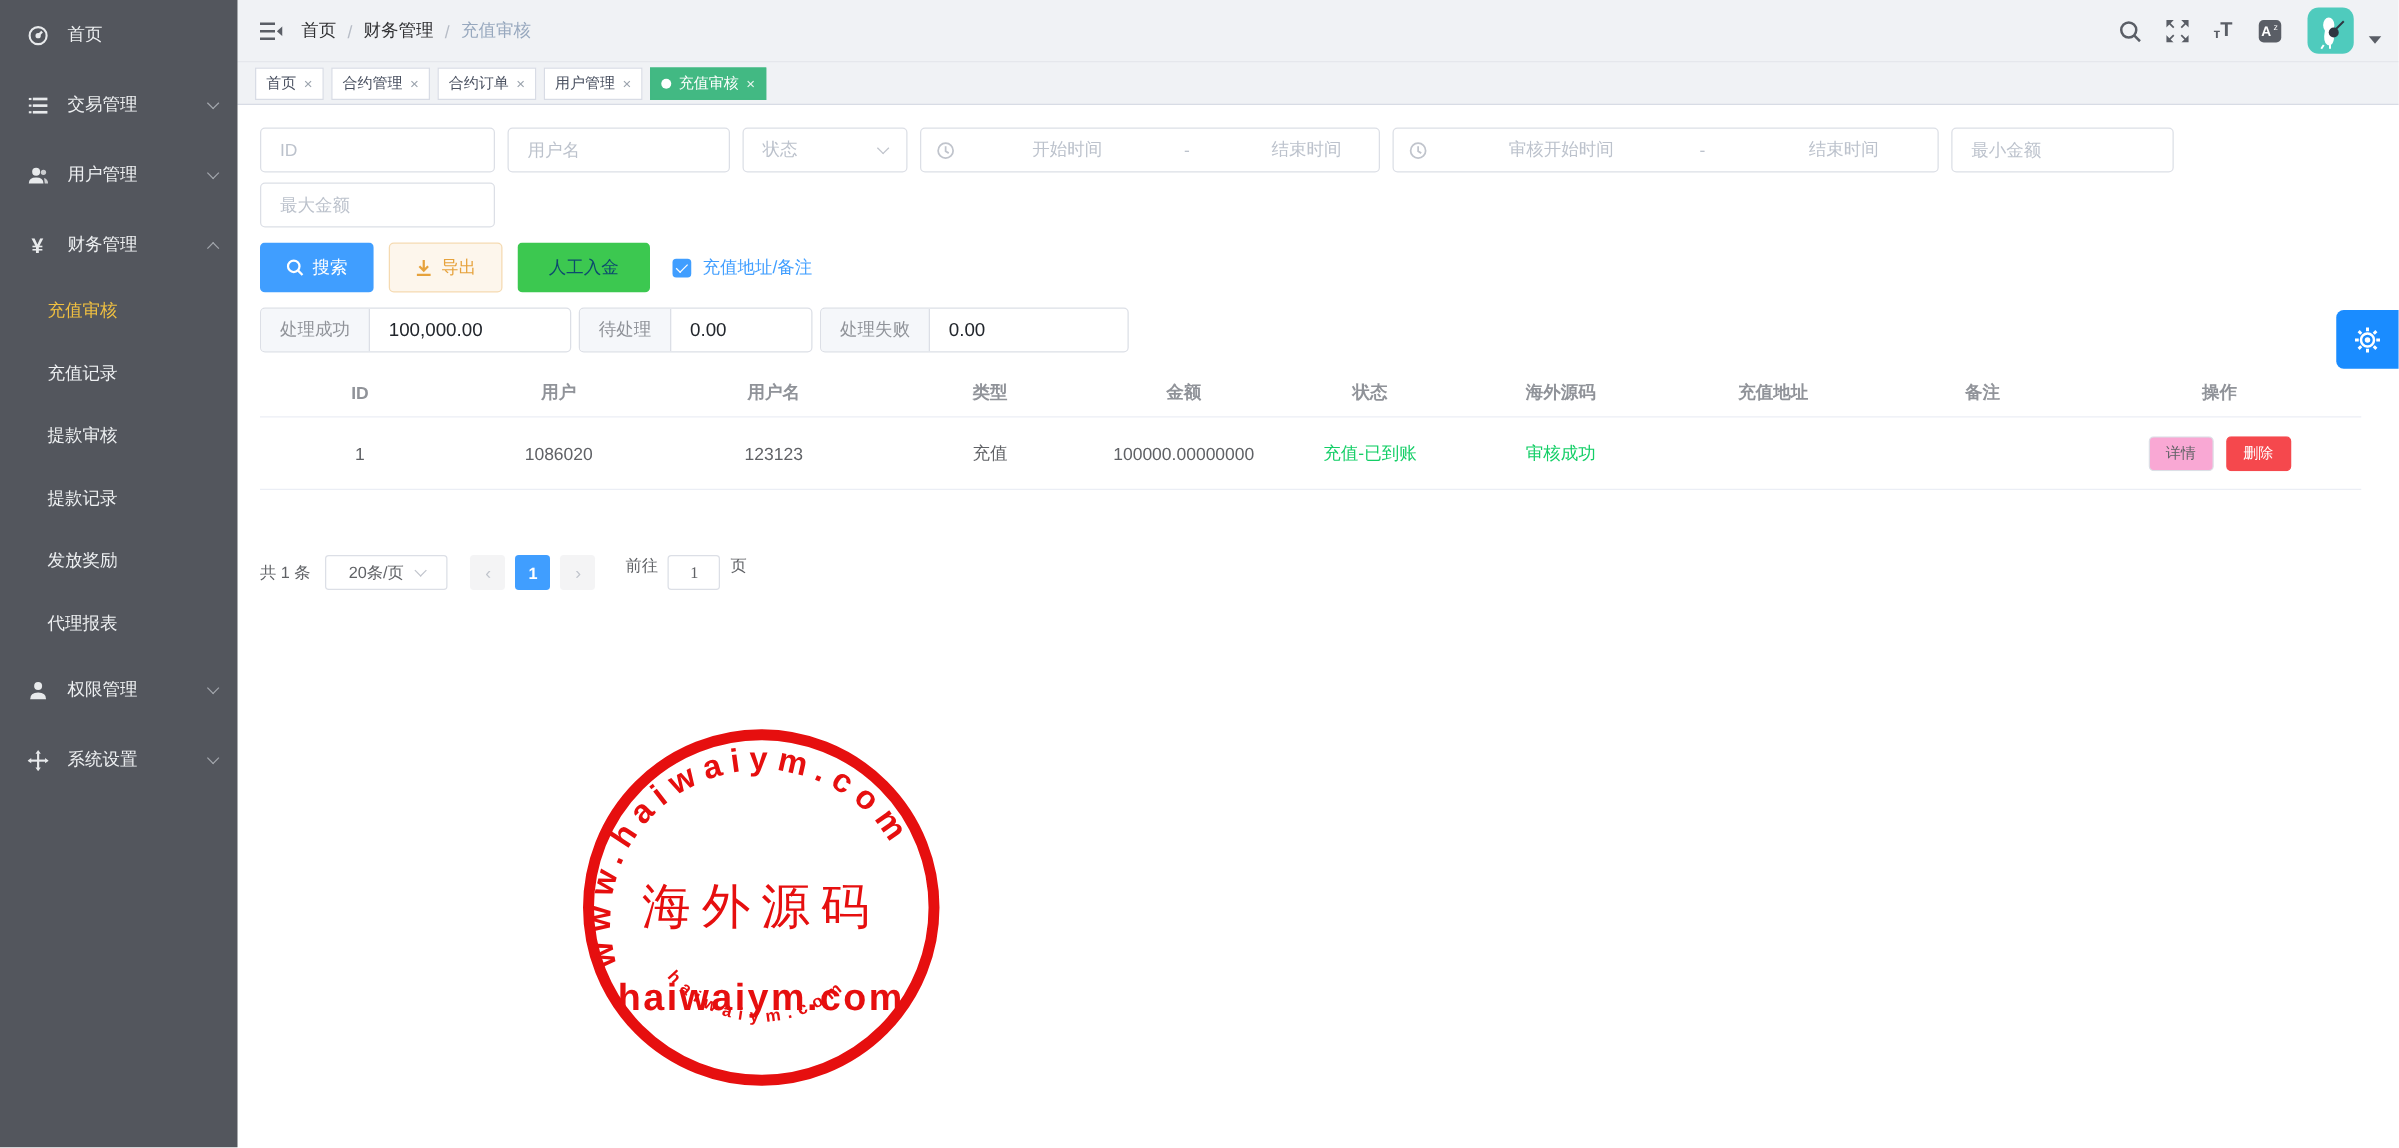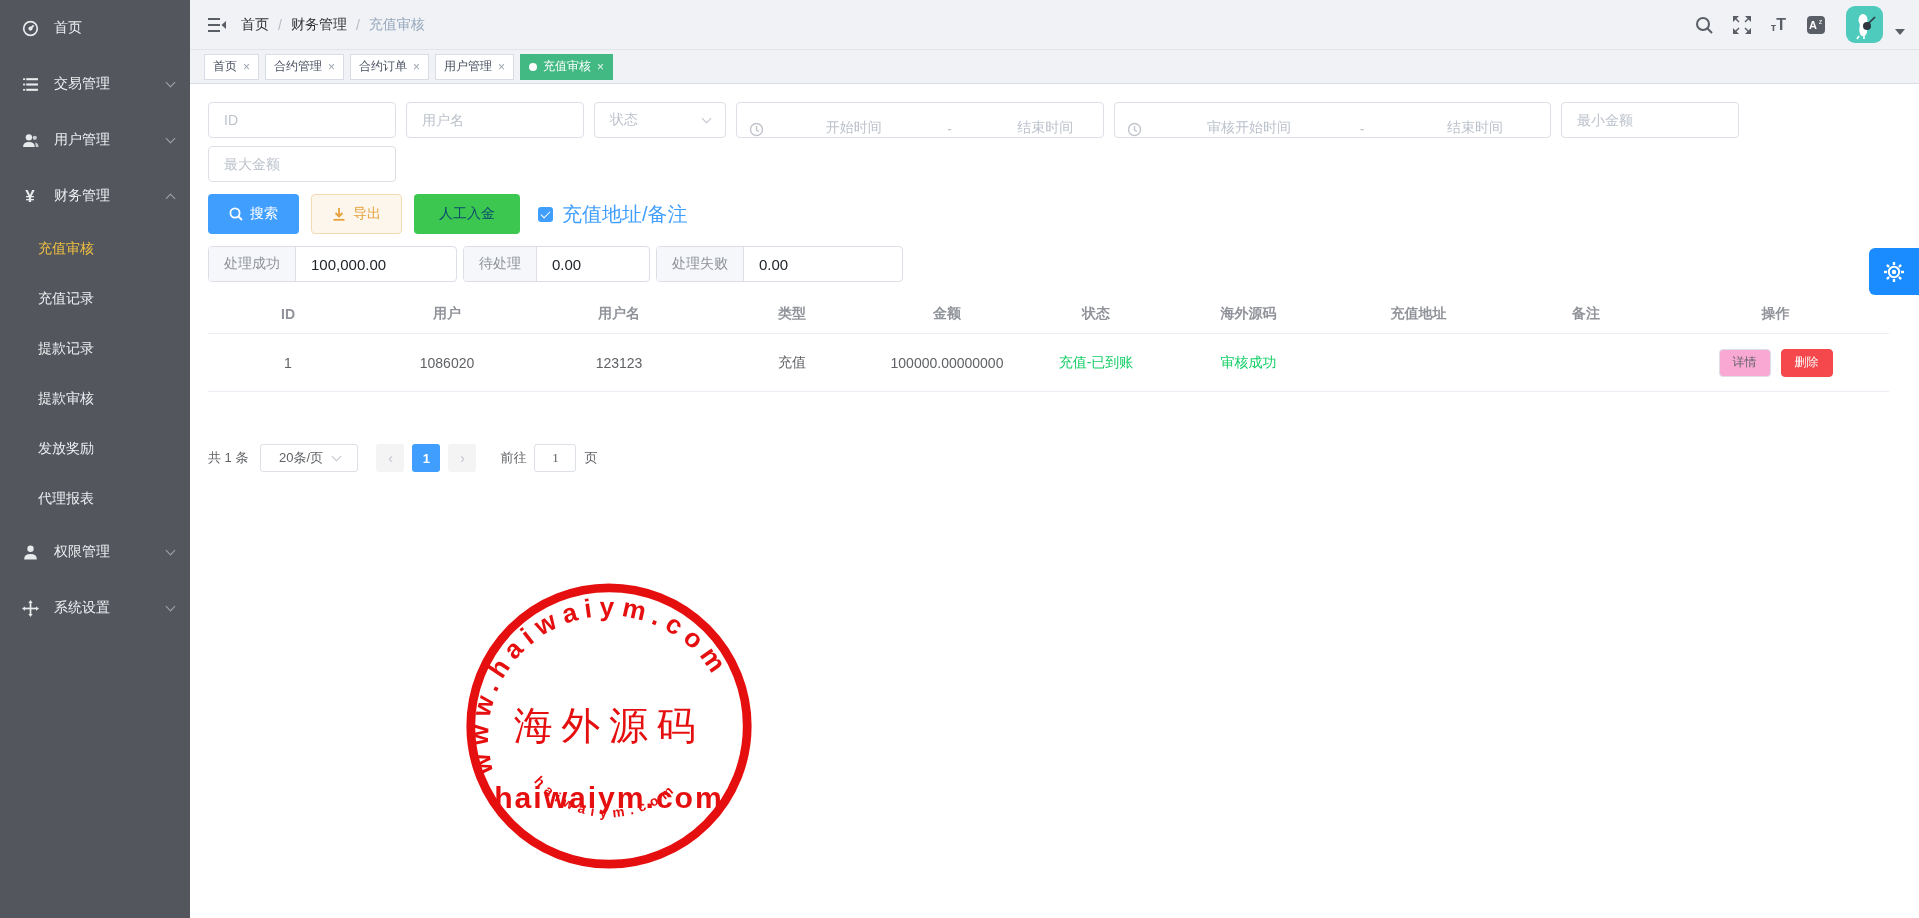--- a/index.html
+++ b/index.html
@@ -41,55 +41,55 @@
   .tag.active { background:#42b983; border-color:#42b983; color:#fff; }
   .tag.active .dot { display:inline-block; width:8px; height:8px; border-radius:50%; background:#fff; margin-right:6px; }
   .tag.active .x { color:#eaf6ef; }
   
   .content { position:relative; background:#fff; padding:18px; height:833px; }
   .filters { display:flex; gap:10px; }
   .inp { height:36px; border:1px solid #dcdfe6; border-radius:4px; font-size:14px; color:#606266; background:#fff; padding:0 15px; }
   input.inp::placeholder { color:#bcc2cc; }
   .select { display:flex; align-items:center; justify-content:space-between; cursor:pointer; color:#bcc2cc; }
   .sel-arrow { width:7px; height:7px; border-right:1.5px solid #c0c4cc; border-bottom:1.5px solid #c0c4cc; transform:rotate(45deg); margin-top:-4px; }
-  .range { display:flex; align-items:flex-end; color:#bcc2cc; padding:0 12px; cursor:text;gap:40px; }
+  .range { display:flex; align-items:center; color:#bcc2cc; padding:0 12px; cursor:text;gap:40px; }
   .range .clock { margin-right:4px; display:flex; }
   .range span.seg { flex:1; text-align:center; font-size:14px; }
   .range span.dash { flex:0 0 20px; text-align:center; color:#bcc2cc; }
   .row2 { margin-top:8px; }
   
   .btnrow { margin-top:12px; display:flex; align-items:center; gap:12px; }
   .btn { height:40px; border-radius:4px; font-size:14px; padding:0 20px; display:inline-flex; align-items:center; gap:7px; border:1px solid transparent; cursor:pointer; font-family:inherit;justify-content:flex-end; }
   .btn-primary { background:#409eff; color:#fff; }
   .btn-warn { background:#fdf6ec; border-color:#f5dab1; color:#e6a23c; }
   .btn-success { background:#3cc850; color:#0c4a6e; padding:0 24px; }
   .cbx-group { display:flex; align-items:center; gap:9px; margin-left:6px; cursor:pointer; }
   .cbx { width:15px; height:15px; border-radius:3px; background:#409eff; position:relative; }
   .cbx::after { content:""; position:absolute; left:5px; top:2px; width:4px; height:8px; border-right:1.7px solid #fff; border-bottom:1.7px solid #fff; transform:rotate(45deg); }
-  .cbx-label { color:#409eff; font-size:20px; }
+  .cbx-label { color:#409eff; font-size:14px; }
   
   .stats { margin-top:12px; display:flex; gap:6px; }
   .stat { display:flex; height:36px; border:1px solid #dcdfe6; border-radius:4px; overflow:hidden; }
   .stat-label { background:#f5f7fa; color:#909399; padding:0 15px; display:flex; align-items:center; font-size:14px; border-right:1px solid #dcdfe6; white-space:nowrap; }
   .stat-value { padding:0 15px; display:flex; align-items:center; color:#22262c; font-size:15px; }
   
   .table { margin-top:12px; width:1681px; font-size:14px; }
   .thead { display:flex; align-items:center; height:40px; color:#909399; font-weight:bold; border-bottom:1px solid #ebeef5; }
   .trow { display:flex; align-items:center; height:58px; color:#606266; border-bottom:1px solid #ebeef5; }
   .cell { text-align:center; overflow:hidden; white-space:nowrap; }
   .cell.green { color:#13ce66; }
   .cell .btn-mini { height:28px; padding:0 13px; font-size:12px; border-radius:4px; border:1px solid #dcdfe6; background:#f9a8d4; color:#606266; cursor:pointer; font-family:inherit; }
   .cell .btn-mini.danger { background:#f5484d; border-color:#f5484d; color:#fff; margin-left:10px; }
   
   .pager { display:flex; align-items:center; margin-top:52px; font-size:13px; color:#606266; }
   .pg-total { margin-right:12px; }
   .pg-size { width:98px; height:28px; border:1px solid #dcdfe6; border-radius:3px; display:flex; align-items:center; justify-content:center; gap:10px; color:#606266; cursor:pointer; margin-right:18px; background:#fff; }
   .pg-btn { width:28px; height:28px; background:#f4f4f5; border-radius:3px; display:flex; align-items:center; justify-content:center; color:#c0c4cc; font-size:14px; cursor:pointer; margin-right:8px; }
   .pg-num { width:28px; height:28px; background:#409eff; border-radius:3px; display:flex; align-items:center; justify-content:center; color:#fff; font-weight:bold; cursor:pointer; margin-right:8px; }
-  .pg-goto { display:flex; align-items:center; gap:8px; margin-left:16px;font-family:Liberation Serif, serif; }
+  .pg-goto { display:flex; align-items:flex-start; gap:8px; margin-left:16px;font-family:Liberation Serif, serif; }
   .pg-input { width:42px; height:28px; border:1px solid #dcdfe6; border-radius:3px; text-align:center; font-size:13px; color:#606266; font-family:inherit; }
   
   .gear-btn { position:absolute; right:0; top:248px; width:50px; height:47px; background:#1a8cff; border-radius:6px 0 0 6px; display:flex; align-items:center; justify-content:center; cursor:pointer; z-index:9; }
   
   .watermark { position:absolute; left:463px; top:580px; width:292px; height:292px; pointer-events:none; z-index:8; }
 </style>
 </head>
 <body>
 
 <div class="sidebar">
@@ -132,22 +132,22 @@
       </div>
       <div class="s-item">
         <span class="s-icon">
           <span style="font-size:17px;font-weight:bold;line-height:1">¥</span>
         </span>
         <span class="s-label">财务管理</span>
         <span class="s-arrow up"></span>
       </div>
       <div class="sub-item active">充值审核</div>
       <div class="sub-item">充值记录</div>
+      <div class="sub-item">提款审核</div>
       <div class="sub-item">提款记录</div>
-      <div class="sub-item">提款审核</div>
       <div class="sub-item">发放奖励</div>
       <div class="sub-item">代理报表</div>
       <div class="s-item">
         <span class="s-icon">
           <svg viewBox="0 0 16 16" fill="currentColor">
             <circle cx="8" cy="4.5" r="3"></circle>
             <path d="M2 14.5 Q2 9.5 8 9.5 Q14 9.5 14 14.5 Z"></path>
           </svg>
         </span>
         <span class="s-label">权限管理</span>

